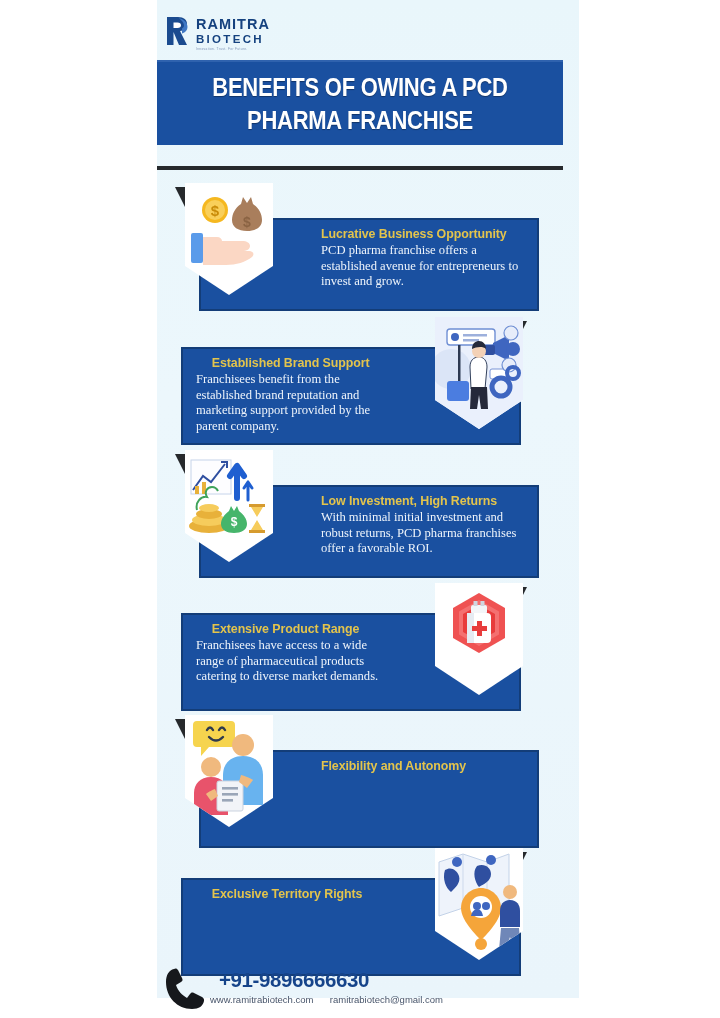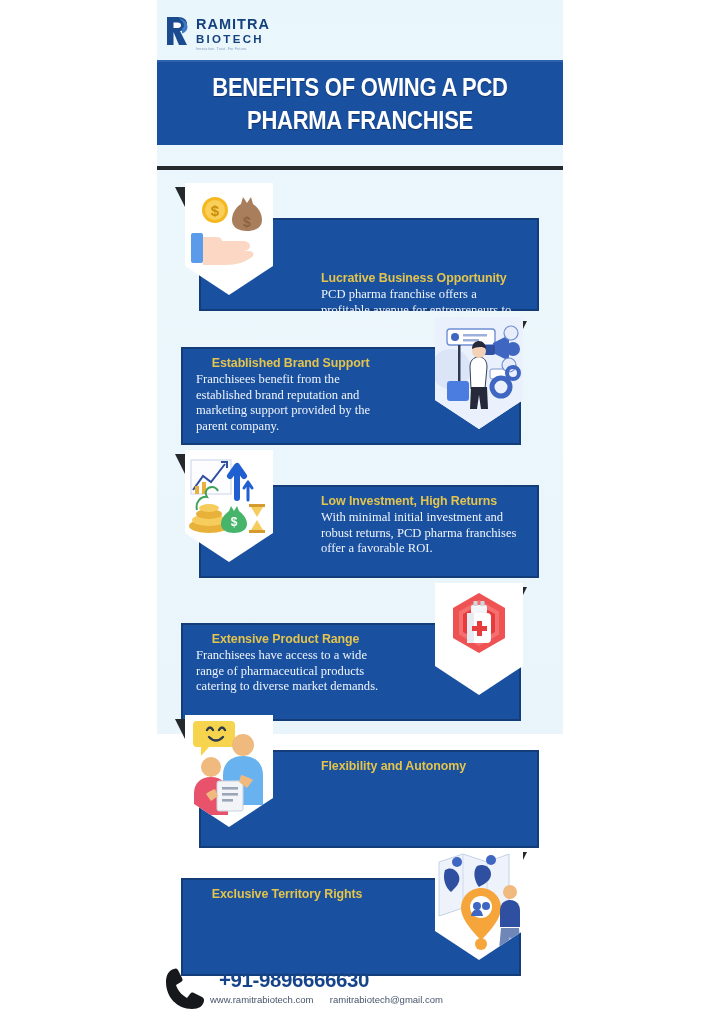--- a/index.html
+++ b/index.html
@@ -20,22 +20,23 @@
     position: absolute;
     left: 0; top: 0;
     width: 720px; height: 1018px;
     background: #ffffff;
   }
 
   
   #panel {
     position: absolute;
     left: 157px; top: 0;
-    width: 406px; height: 734px;
+    width: 406px; height: 998px;
     background: linear-gradient(180deg,#e9f6fb 0%, #ecf7fc 40%, #eaf5fb 100%);
+    padding-left: 16px;
   }
 
   
   #brand {
     position: absolute;
     left: 0; top: 12px;
     width: 406px; height: 52px;
   }
   .logo-wrap {
     position: absolute;
@@ -237,23 +238,23 @@
     </div>
 
     <div id="title-rule-top"></div>
     <div id="title-banner">
       <div id="title-text">Benefits of Owing a PCD Pharma Franchise</div>
     </div>
     <div id="title-rule-bottom"></div>
 
     <div class="row left" style="top:183px;height:130px;">
       <div class="card" style="left:42px;top:35px;width:340px;height:93px;">
-        <div class="card-inner" style="padding-left:120px;margin-top:44px;">
+        <div class="card-inner" style="padding-left:120px;">
           <div class="card-title">Lucrative Business Opportunity</div>
-          <div class="card-body">PCD pharma franchise offers a profitable avenue for entrepreneurs to invest and grow.</div>
+          <div class="card-body">PCD pharma franchise offers a established avenue for entrepreneurs to invest and grow.</div>
         </div>
       </div>
       <div class="badge fold-left" style="left:18px;top:0;">
         <div class="fold"></div>
         <div class="shield">
           <svg width="88" height="112" viewBox="0 0 88 112">
             <circle cx="30" cy="27" r="13" fill="#f5b820"></circle>
             <circle cx="30" cy="27" r="10" fill="#f9cf5a"></circle>
             <text x="30" y="33" font-family="Liberation Sans, sans-serif" font-size="15" font-weight="bold" fill="#c98b08" text-anchor="middle">$</text>
             <path d="M58 14 l4 6 l4 -6 l2 7 c6 4 9 10 9 16 c0 7 -6 11 -15 11 c-9 0 -15 -4 -15 -11 c0 -6 3 -12 9 -16 z" fill="#a97e5c"></path>
@@ -328,21 +329,21 @@
             <text x="49" y="76" font-family="Liberation Sans, sans-serif" font-size="12" font-weight="bold" fill="#ffffff" text-anchor="middle">$</text>
             <rect x="64" y="54" width="16" height="3" fill="#d69b2f"></rect>
             <rect x="64" y="80" width="16" height="3" fill="#d69b2f"></rect>
             <path d="M66 57 h12 l-6 10 z M66 80 h12 l-6 -10 z" fill="#f6cc5c"></path>
           </svg>
         </div>
       </div>
     </div>
 
     <div class="row right" style="top:583px;height:135px;">
-      <div class="card" style="left:24px;top:40px;width:340px;height:98px;">
+      <div class="card" style="left:24px;top:30px;width:340px;height:98px;">
         <div class="card-inner" style="padding-right:126px;">
           <div class="card-title">Extensive Product Range</div>
           <div class="card-body">Franchisees have access to a wide range of pharmaceutical products catering to diverse market demands.</div>
         </div>
       </div>
       <div class="badge fold-right" style="left:268px;top:0;">
         <div class="fold"></div>
         <div class="shield">
           <svg width="88" height="112" viewBox="0 0 88 112">
             <path d="M44 10 L70 25 V55 L44 70 L18 55 V25 Z" fill="#ef5252"></path>

